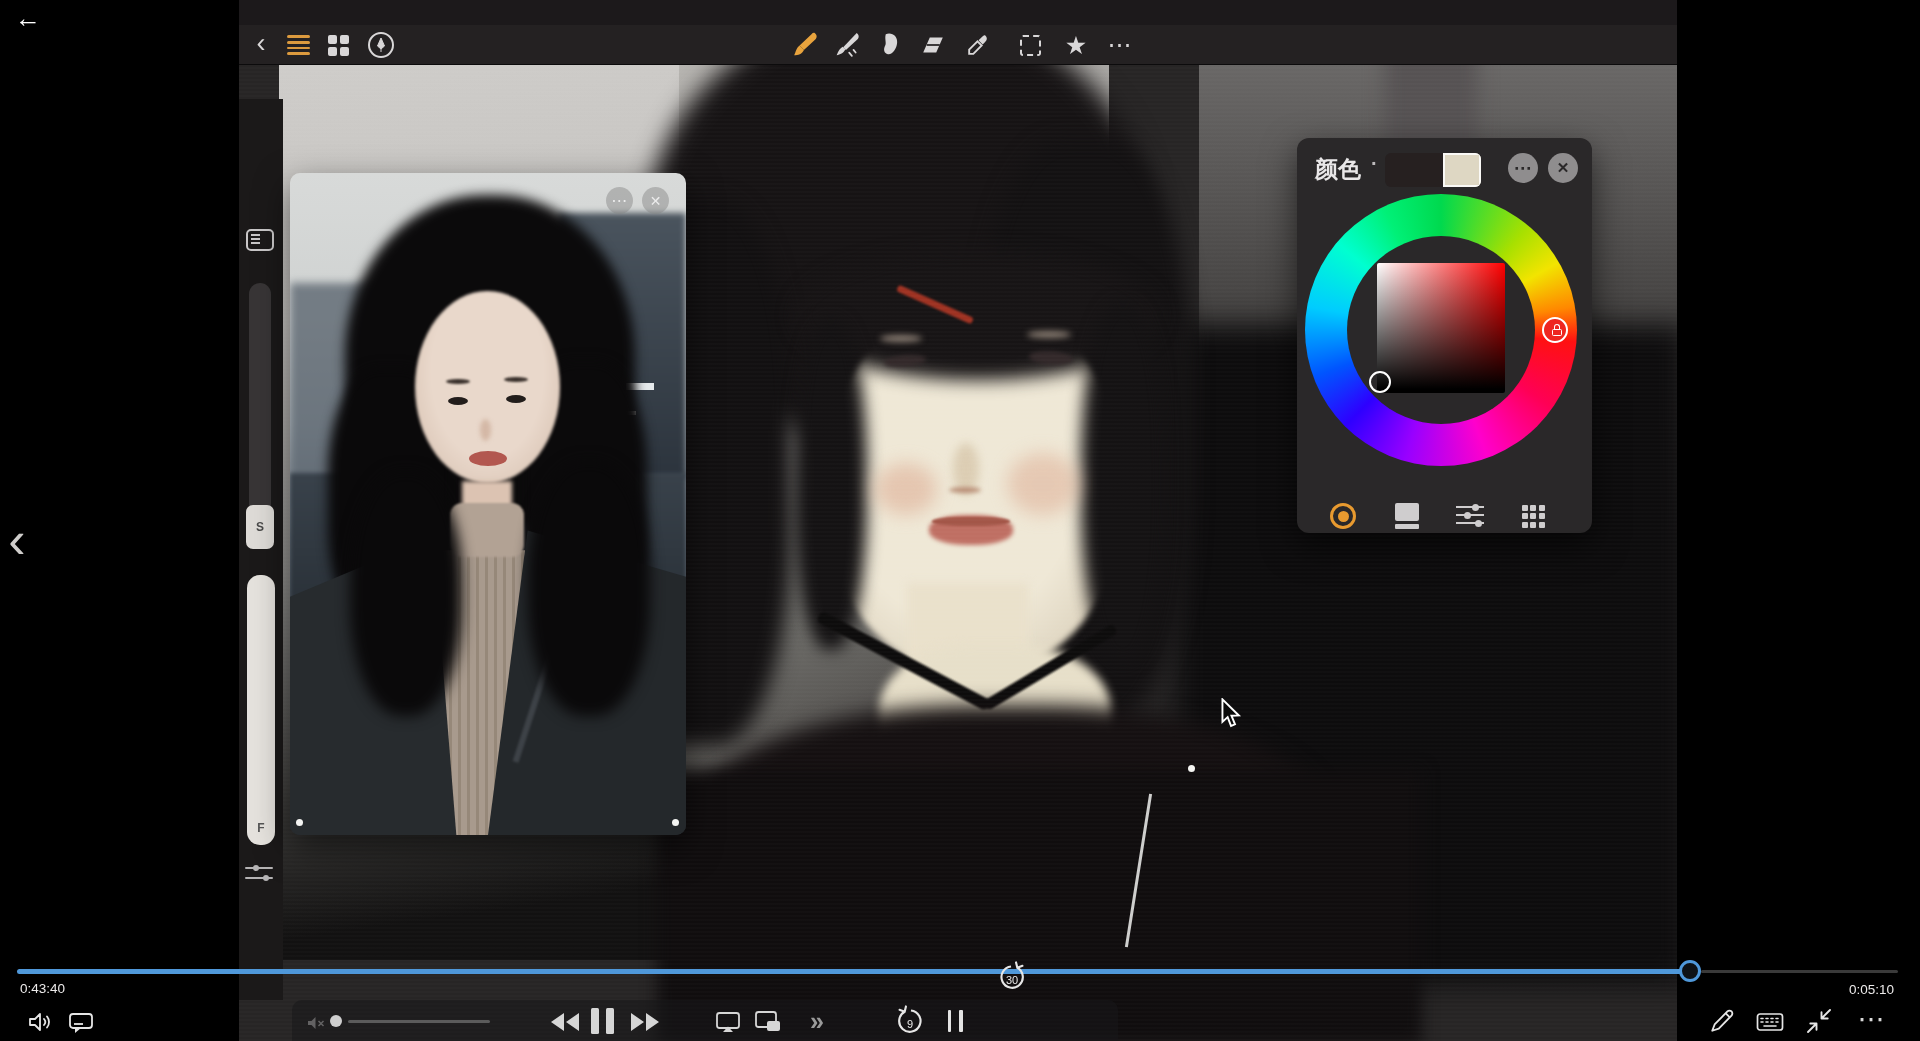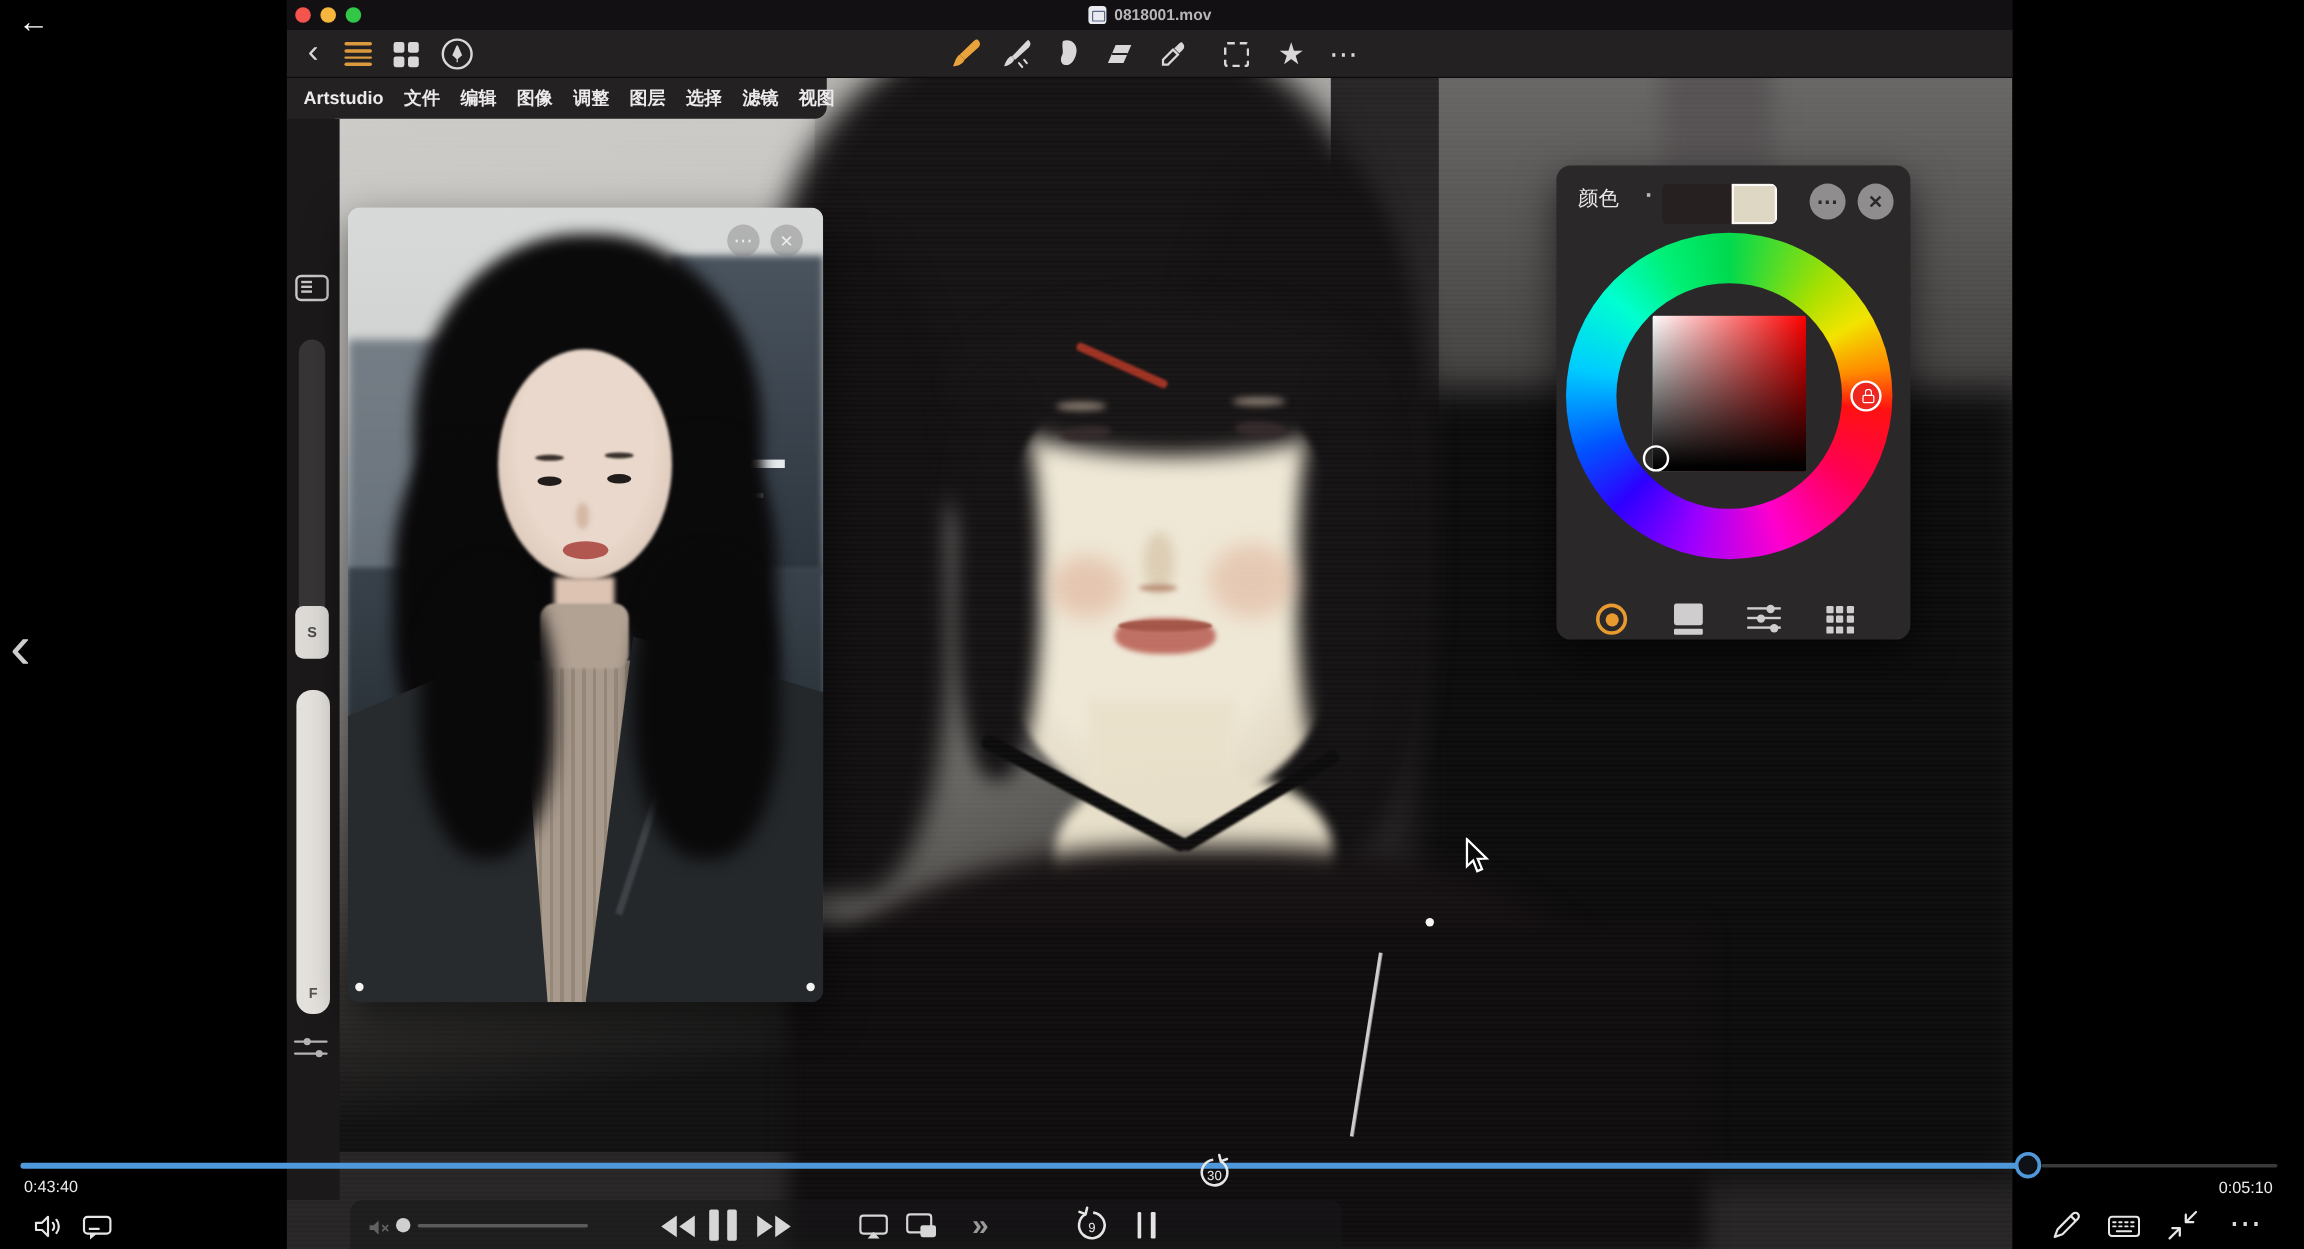--- a/index.html
+++ b/index.html
@@ -83,21 +83,21 @@
   .pbtn { position:absolute; top:14px; width:27px; height:27px; border-radius:50%;
           background:rgba(130,130,130,.45); color:#ececec; display:flex; align-items:center;
           justify-content:center; z-index:12; }
   .pbtn.more { left:316px; font-size:16px; letter-spacing:.5px; }
   .pbtn.close { left:352px; font-size:14px; }
   .cdot { position:absolute; width:7px; height:7px; border-radius:50%; background:#f4f4f2; z-index:12; }
 
   
   #colorpanel { left:1058px; top:138px; width:295px; height:395px; background:#2a2829; border-radius:12px;
                 box-shadow:0 12px 34px rgba(0,0,0,.6); z-index:11; }
-  .cp-title { left:18px; top:16px; color:#e9e7e8; font-size:17px; font-weight:400; }
+  .cp-title { left:18px; top:16px; color:#e9e7e8; font-size:23px; font-weight:700; }
   .cp-dot { left:74px; top:14px; color:#bdbbbc; font-size:20px; font-weight:700; }
   .cp-swatch { left:88px; top:15px; width:96px; height:34px; border-radius:6px; overflow:hidden;
                display:flex; }
   .cp-swatch .pri { width:58px; height:34px; }
   .cp-swatch .sec { width:38px; height:34px; box-shadow:inset 0 0 0 2px rgba(255,255,255,.85); }
   .cp-btn { position:absolute; top:15px; width:30px; height:30px; border-radius:50%; background:#8f8d8e;
             color:#2a2829; display:flex; align-items:center; justify-content:center; font-weight:700; }
   .cp-btn.more { left:211px; font-size:18px; letter-spacing:.5px; }
   .cp-btn.close { left:251px; font-size:15px; }
   .wheel { left:8px; top:56px; width:272px; height:272px; border-radius:50%;
@@ -207,29 +207,20 @@
       <div style="left:746px;top:676px;width:152px;height:11px;background:#0d0c0c;border-radius:5px;transform:rotate(-31deg);transform-origin:left center;filter:blur(1px);"></div>
 
       <div style="left:448px;top:680px;width:645px;height:270px;background:#151011;border-radius:45% 45% 0 0;filter:blur(10px);"></div>
       <div style="left:418px;top:745px;width:765px;height:275px;background:#100d0e;filter:blur(8px);"></div>
 
       <div style="left:949px;top:740px;width:7px;height:7px;background:#f5f5f2;border-radius:50%;"></div>
       <div style="left:898px;top:768px;width:3px;height:155px;background:rgba(240,240,238,.85);transform:rotate(9deg);filter:blur(.5px);"></div>
       <div class="tex"></div>
     </div>
 
-    <div class="abs" id="titlebar">
-      <div class="abs tl r"></div>
-      <div class="abs tl y"></div>
-      <div class="abs tl g"></div>
-      <div class="abs title-wrap">
-        <span class="doc-icon"></span>
-        <span class="win-title">0818001.mov</span>
-      </div>
-    </div>
 
     <div class="abs" id="as-toolbar">
       <div class="tool chev-back" style="left:6px;width:32px;">
         <span>‹</span>
       </div>
       <div class="tool" style="left:40px;width:38px;">
         <span class="burger">
             <i></i>
             <i></i>
             <i></i>
@@ -287,31 +278,20 @@
       </div>
       <div class="tool star-glyph" style="left:817px;width:40px;">
         <span>★</span>
       </div>
       <div class="tool more-glyph" style="left:861px;width:40px;">
         <span>⋯</span>
       </div>
 
     </div>
 
-    <div class="abs" id="as-menubar">
-      <span>Artstudio</span>
-      <span>文件</span>
-      <span>编辑</span>
-      <span>图像</span>
-      <span>调整</span>
-      <span>图层</span>
-      <span>选择</span>
-      <span>滤镜</span>
-      <span>视图</span>
-    </div>
 
     <div class="abs" id="sidebar">
       <div class="abs sb-toggle">
         <i style="top:3px;width:9px;"></i>
           <i style="top:7px;width:9px;"></i>
           <i style="top:11px;width:9px;"></i>
       </div>
       <div class="abs sb-track-s"></div>
       <div class="abs sb-handle-s">
         <span>S</span>

